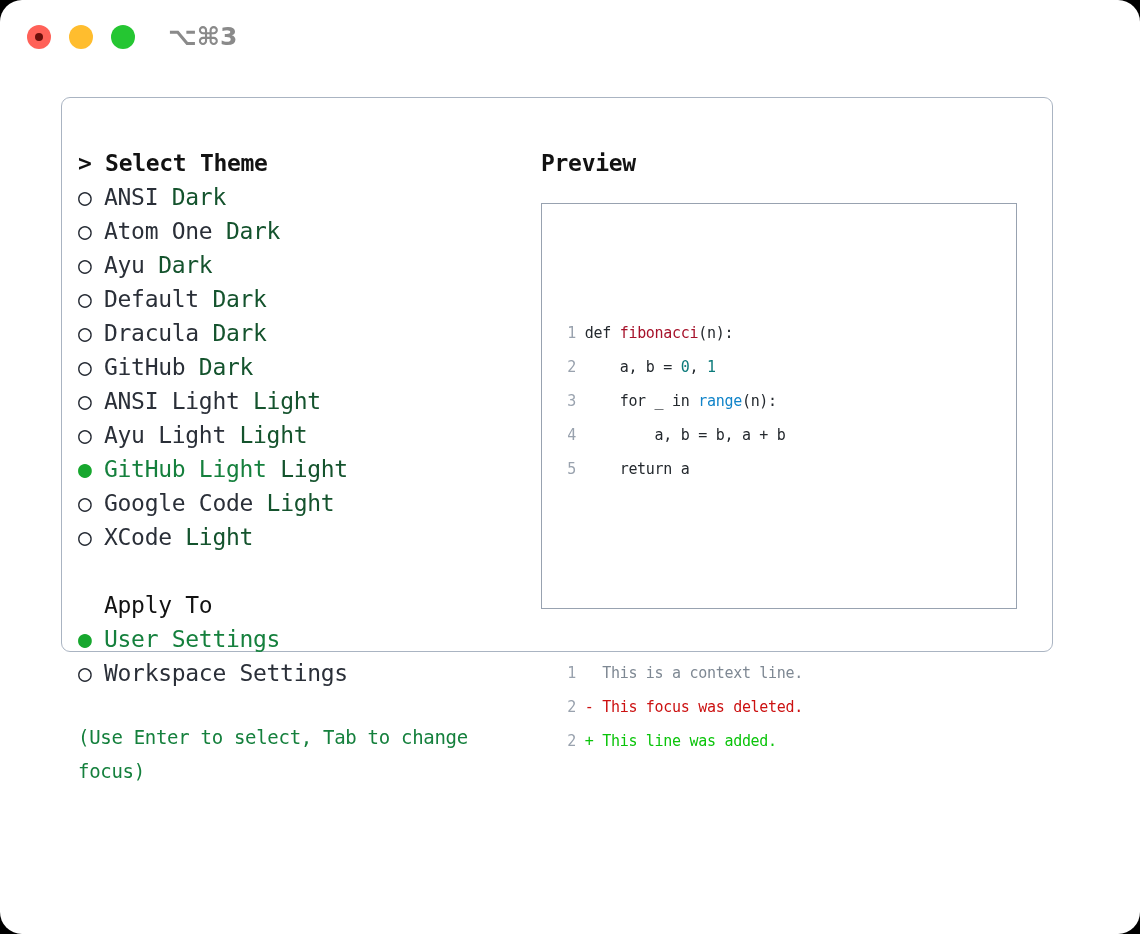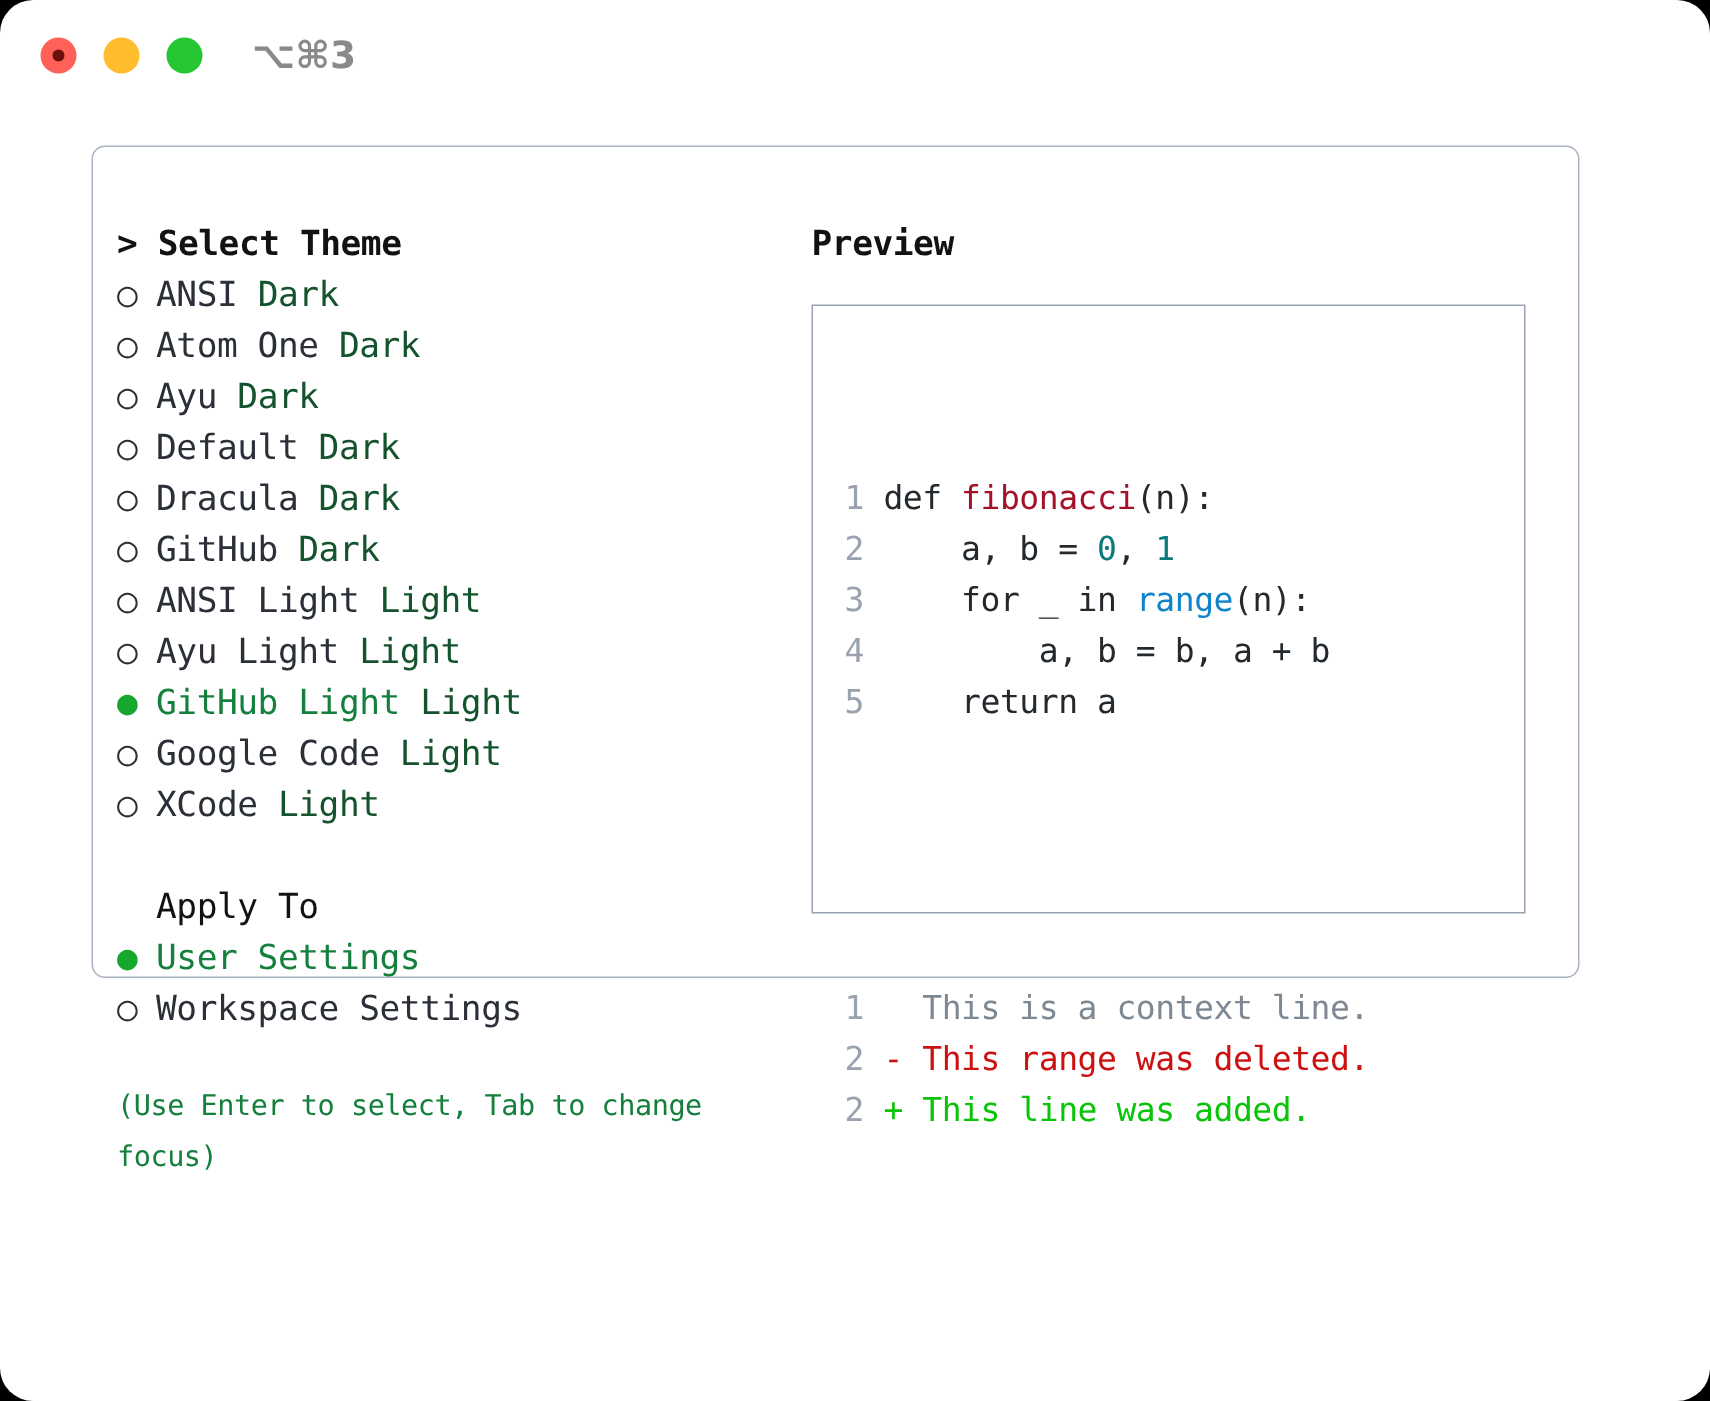--- a/index.html
+++ b/index.html
@@ -144,21 +144,21 @@
     width: 476px;
     height: 406px;
     border: 1.5px solid #98a2b0;
     box-sizing: border-box;
     background: #ffffff;
   }
   .code {
     position: absolute;
     left: 8px;
     top: 44px;
-    font-size: 22px;
+    font-size: 15px;
     line-height: 34px;
     letter-spacing: -0.3px;
     white-space: pre;
   }
   .code-line { height: 34px; white-space: pre; }
   .ln {
     display: inline-block;
     width: 26px;
     text-align: right;
     color: #99a2ae;
@@ -211,19 +211,19 @@
         </div>
       <div class="hint">(Use Enter to select, Tab to change focus)</div>
     </div>
 
     <div class="right-col">
       <div class="col-heading">Preview</div>
       <div class="preview-box">
         <div class="code">
           <div id="code-block"><div class="code-line"><span class="ln">1</span><span> </span><span class="tok-plain">def </span><span class="tok-func">fibonacci</span><span class="tok-plain">(n):</span></div><div class="code-line"><span class="ln">2</span><span> </span><span class="tok-plain">    a, b = </span><span class="tok-num">0</span><span class="tok-plain">, </span><span class="tok-num">1</span></div><div class="code-line"><span class="ln">3</span><span> </span><span class="tok-plain">    for _ in </span><span class="tok-call">range</span><span class="tok-plain">(n):</span></div><div class="code-line"><span class="ln">4</span><span> </span><span class="tok-plain">        a, b = b, a + b</span></div><div class="code-line"><span class="ln">5</span><span> </span><span class="tok-plain">    return a</span></div></div>
           <div class="blank-line"></div>
-          <div id="diff-block"><div class="code-line"><span class="ln">1</span><span> </span><span class="tok-ctx">  This is a context line.</span></div><div class="code-line"><span class="ln">2</span><span> </span><span class="tok-del">- This range was deleted.</span></div><div class="code-line"><span class="ln">2</span><span> </span><span class="tok-add">+ This line was added.</span></div></div>
+          <div id="diff-block"><div class="code-line"><span class="ln">1</span><span> </span><span class="tok-ctx">  This is a context line.</span></div><div class="code-line"><span class="ln">2</span><span> </span><span class="tok-del">- This focus was deleted.</span></div><div class="code-line"><span class="ln">2</span><span> </span><span class="tok-add">+ This line was added.</span></div></div>
         </div>
       </div>
     </div>
 
   </div>
 </div>
 
 </body></html>

